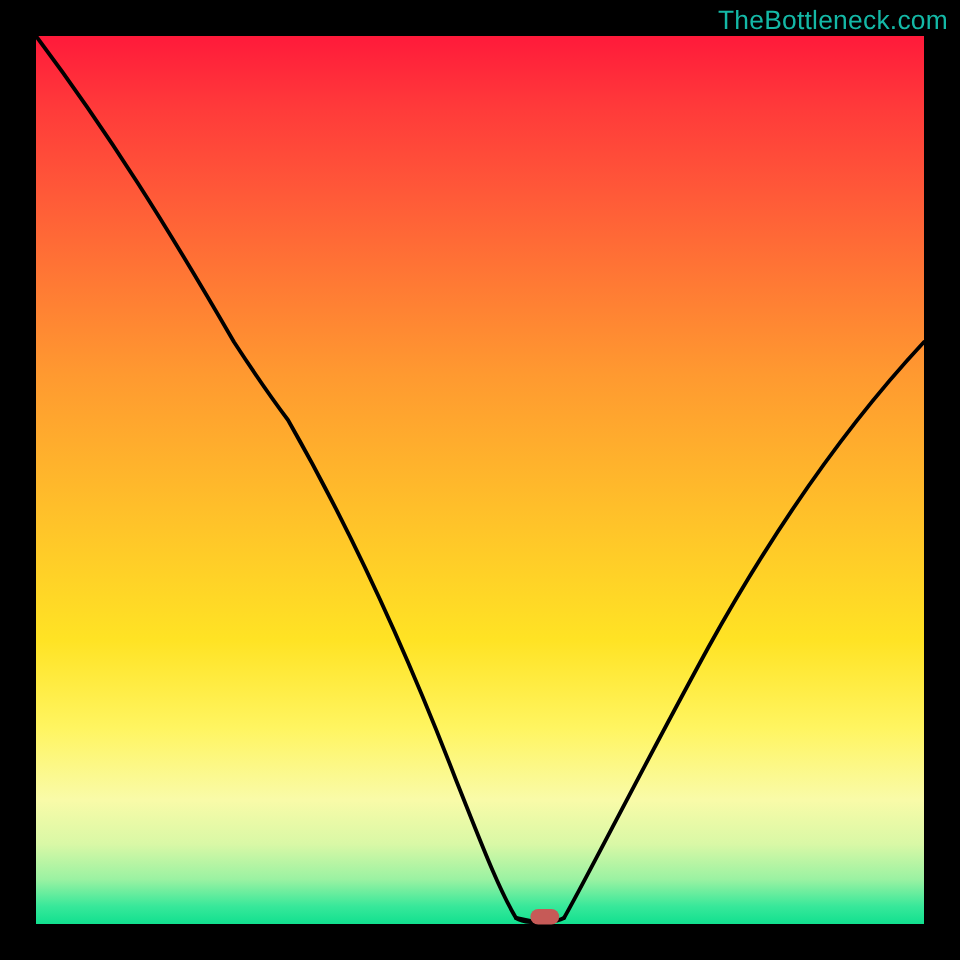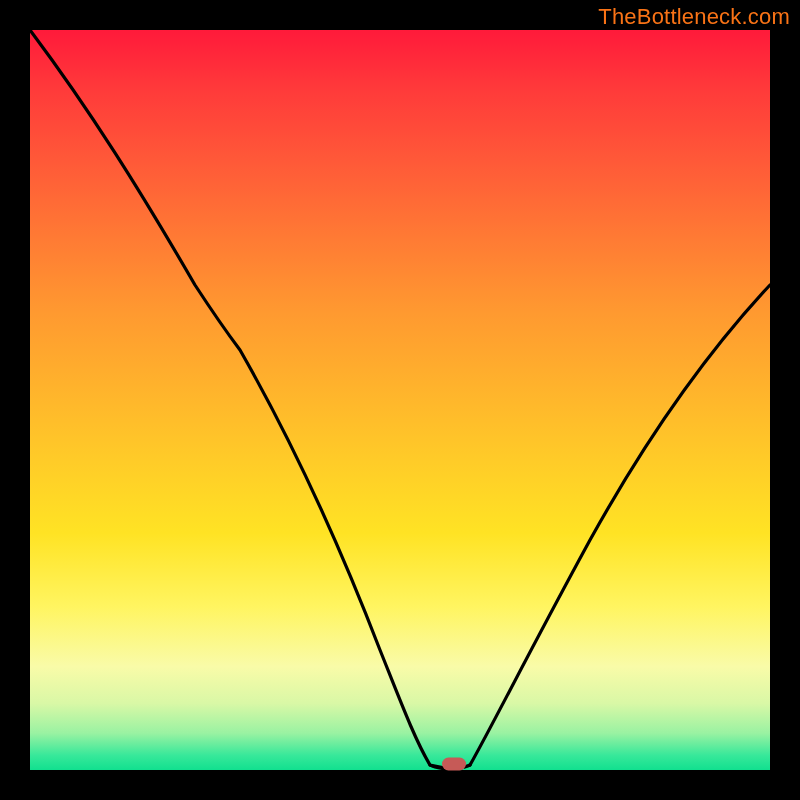--- a/index.html
+++ b/index.html
@@ -60,21 +60,21 @@
     width: 24px;
     height: 13px;
     border-radius: 7px;
     background: #c65a57;
     transform: translate(-50%, -50%);
   }
   .watermark {
     position: absolute;
     top: 4px;
     right: 10px;
-    color: #f97316;
+    color: #14b8a6;
     font-size: 22px;
     letter-spacing: 0.2px;
     user-select: none;
   }
 </style>
 </head>
 <body>
 
 <div class="frame">
 

